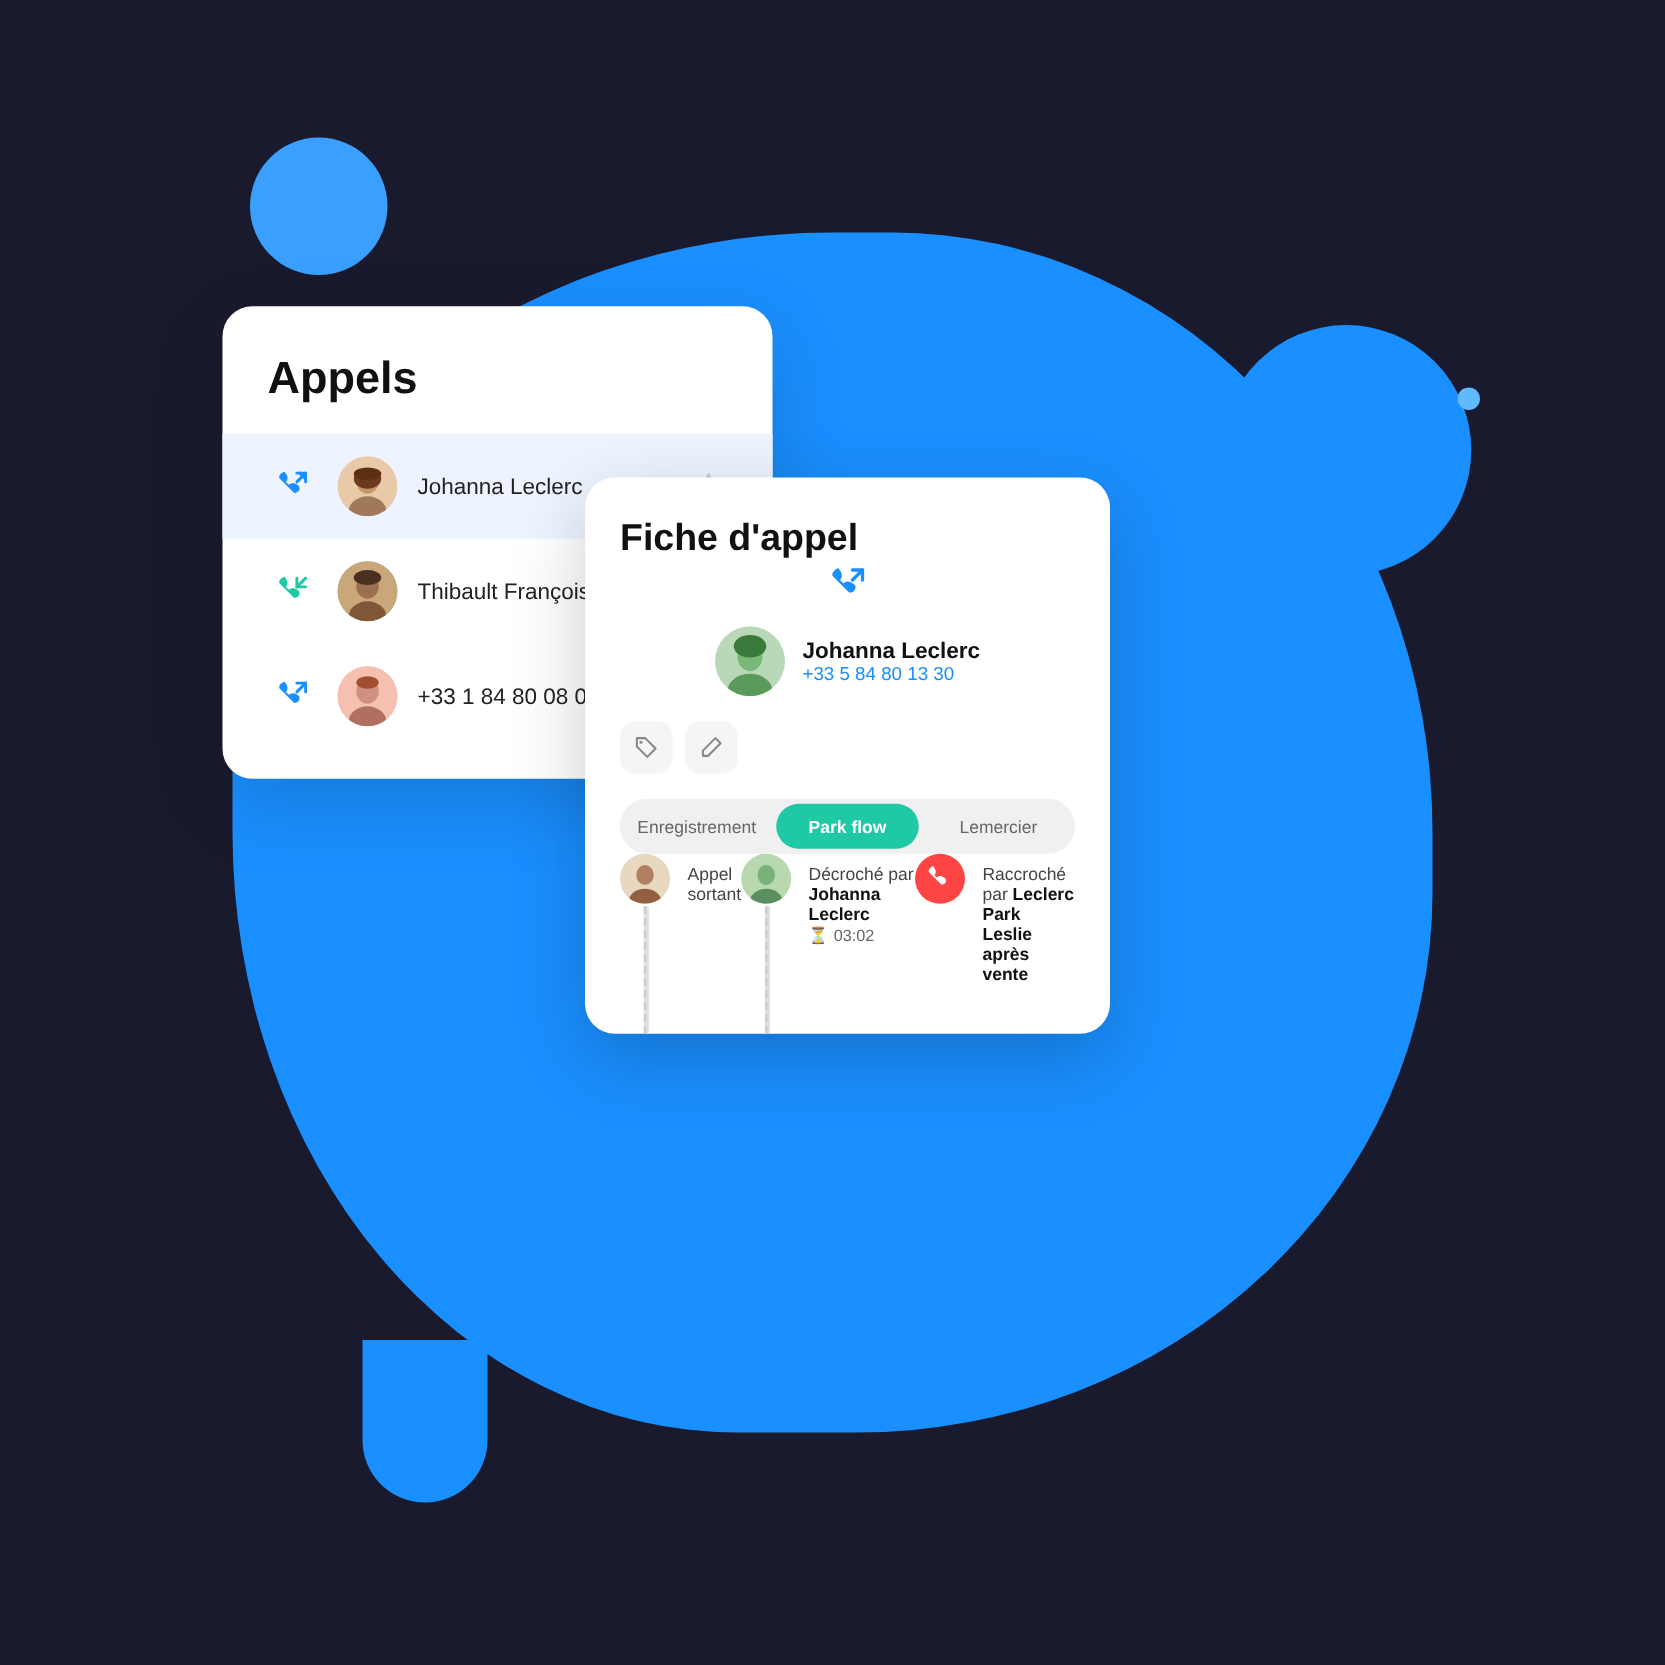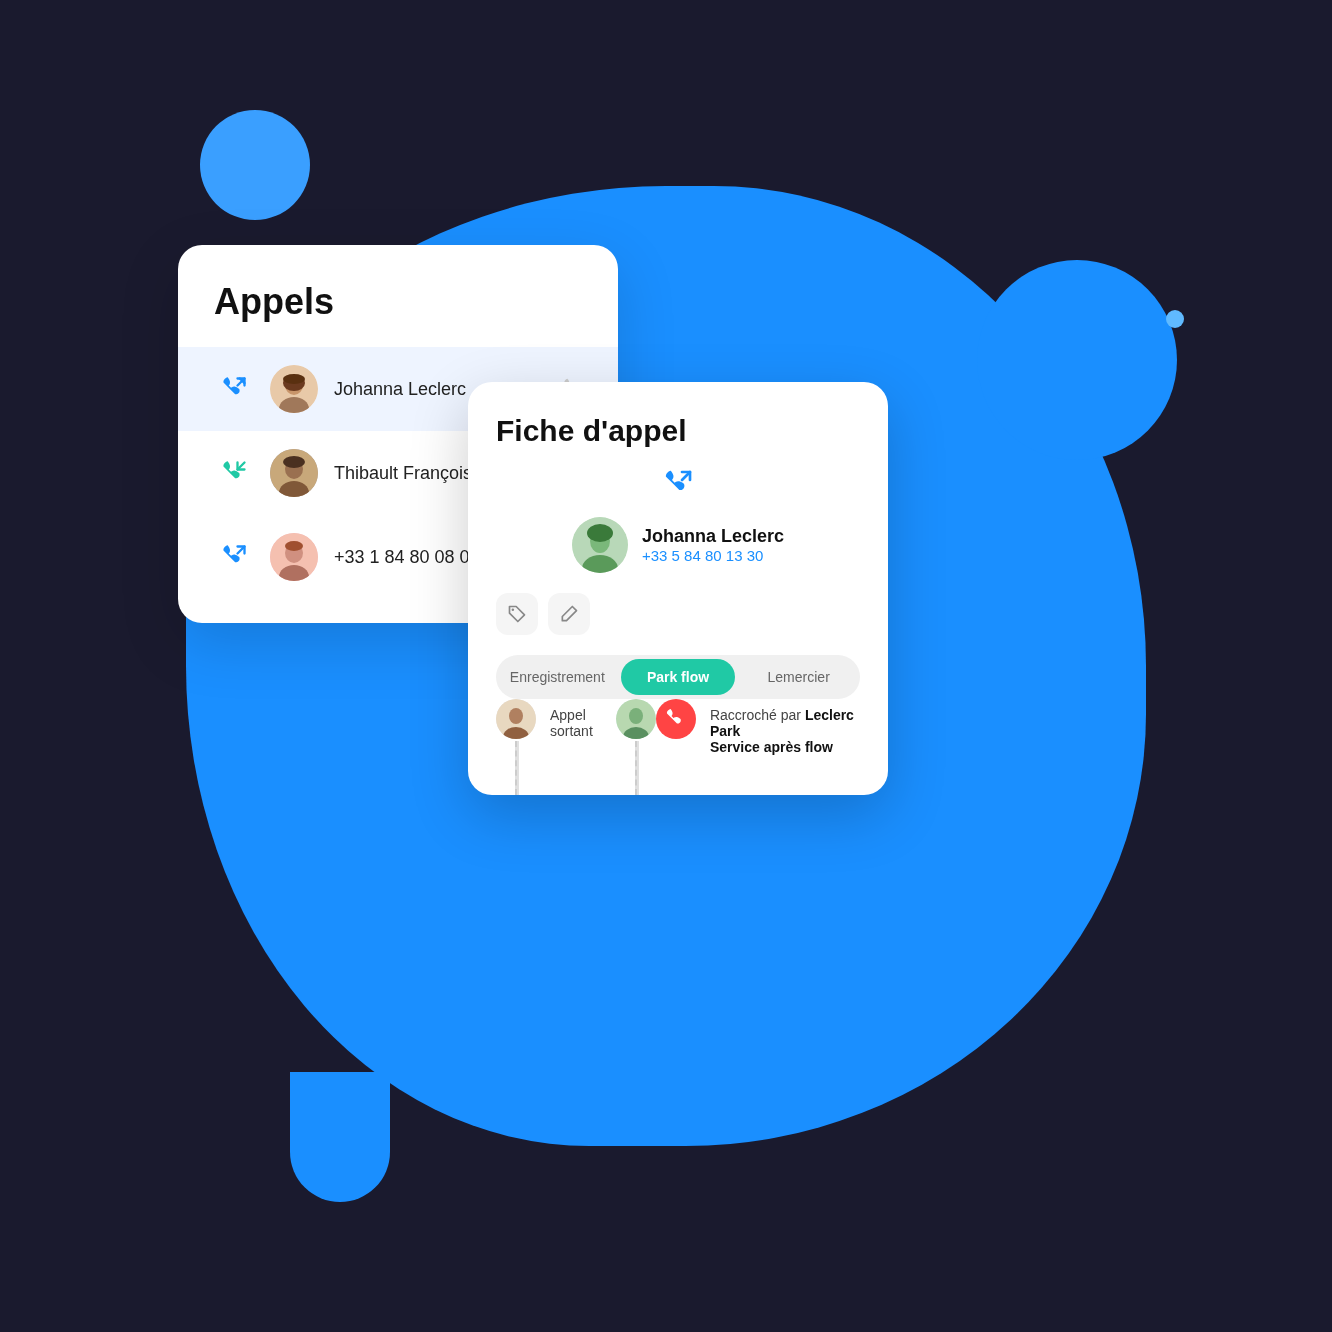--- a/index.html
+++ b/index.html
@@ -158,21 +158,21 @@
       border-radius: 24px;
       box-shadow: 0 20px 60px rgba(0,0,0,0.2);
       padding: 32px 28px 32px 28px;
       z-index: 10;
     }
 
     .fiche-title {
       font-size: 30px;
       font-weight: 800;
       color: #111;
-      margin-bottom: 20px;
+      margin-bottom: 4px;
     }
 
     .fiche-caller-section {
       display: flex;
       flex-direction: column;
       align-items: center;
       margin-bottom: 20px;
     }
 
     .fiche-outgoing-icon {
@@ -478,32 +478,41 @@
       </div>
 
       <div class="callflow-item">
         <div class="callflow-avatar green" style="background:#d0eee0;">
           <svg viewBox="0 0 40 40" width="40" height="40">
             <circle cx="20" cy="20" r="20" fill="#b8d8b0"></circle>
             <ellipse cx="20" cy="17" rx="7" ry="8" fill="#7ab07a"></ellipse>
             <ellipse cx="20" cy="38" rx="13" ry="10" fill="#5a9060"></ellipse>
           </svg>
         </div>
+        <div class="callflow-content">
+          <div class="callflow-text">
+            <span>Décroché par </span><strong>Johanna Leclerc</strong>
+          </div>
+          <div class="callflow-duration">
+            <span>⏳</span>
+            <span>03:02</span>
+          </div>
+        </div>
       </div>
 
       <div class="callflow-item">
         <div class="callflow-avatar red" style="background:#ff4444; display:flex; align-items:center; justify-content:center;">
           <svg width="24" height="24" viewBox="0 0 24 24" fill="none">
             <path d="M6.5 2C6.5 2 8 3.5 8.5 5.5C9 7.5 7.5 9 7.5 9L9.5 11C9.5 11 11 9.5 13 10C15 10.5 16.5 12 16.5 12C16.5 12 17.5 14 16 15.5C14.5 17 13 16.5 13 16.5L8 11.5L3 6.5C3 6.5 2.5 5 4 3.5C5.5 2 6.5 2 6.5 2Z" fill="white"></path>
           </svg>
         </div>
         <div class="callflow-content">
           <div class="callflow-text">
             <span>Raccroché par </span><strong>Leclerc Park</strong>
           </div>
-          <div class="callflow-text" style="font-weight:700; color:#111; font-size:14px;">Service après flow</div>
+          <div class="callflow-text" style="font-weight:700; color:#111; font-size:14px;">Leslie après vente</div>
         </div>
       </div>
 
     </div>
   </div>
 
 </div>
 
 </body></html>

